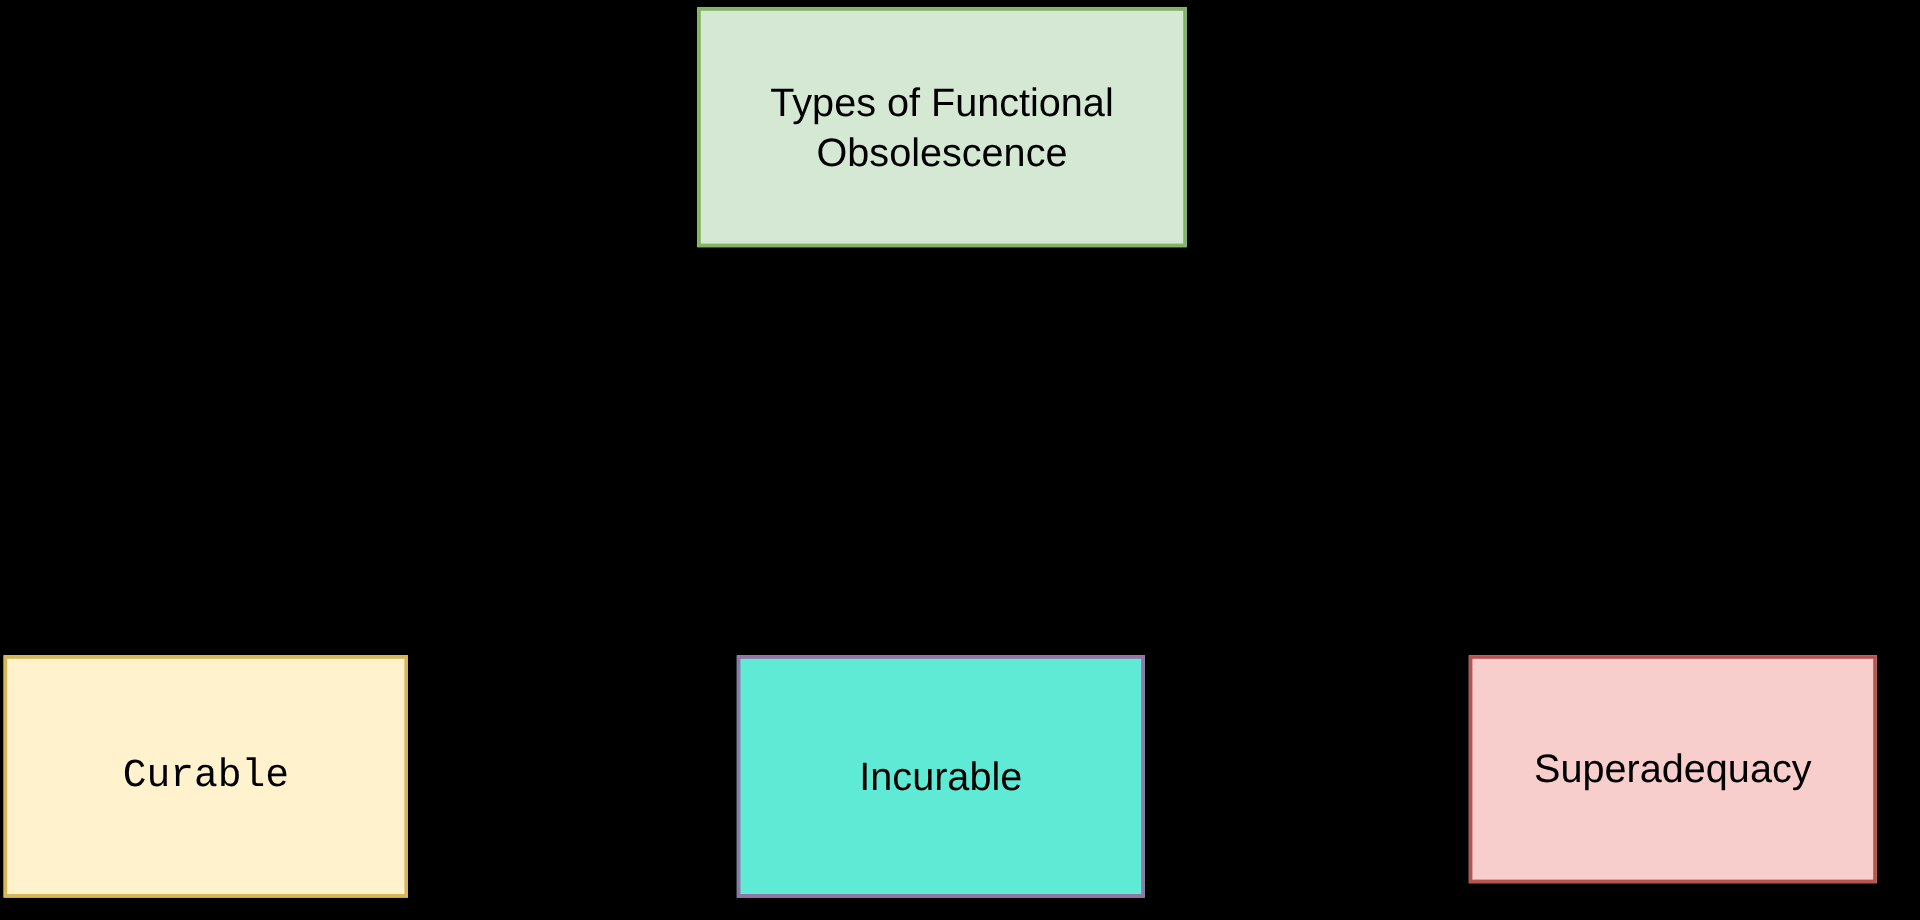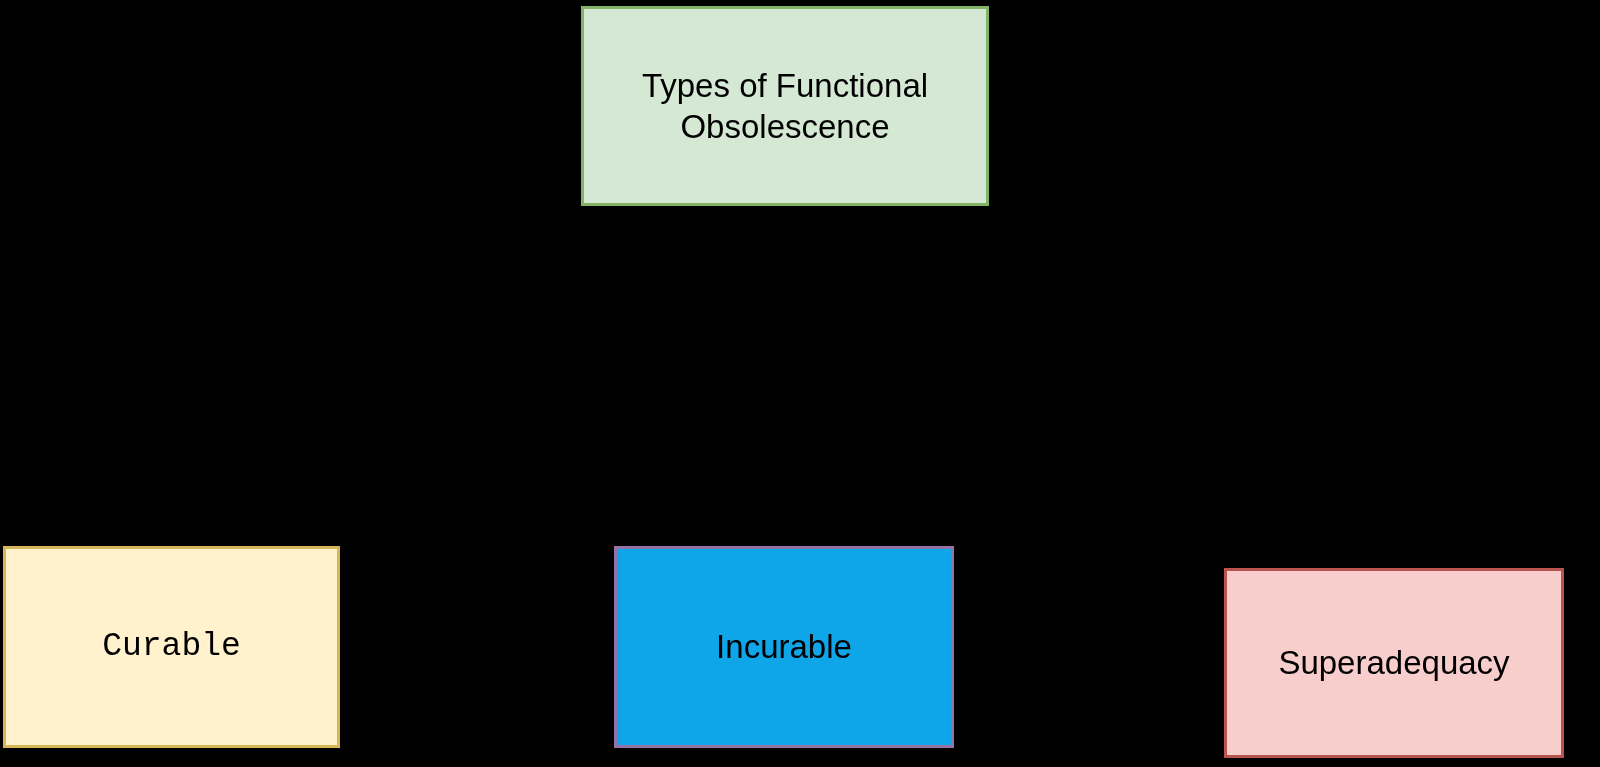--- a/index.html
+++ b/index.html
@@ -53,21 +53,21 @@
     font-family: Liberation Mono, monospace;
   }
   .node-child-1 {
     left: 614px;
     top: 546px;
     width: 340px;
     height: 202px;
   }
   .node-child-2 {
     left: 1224px;
-    top: 568px;
+    top: 546px;
     width: 340px;
     height: 190px;
   }
 </style>
 </head>
 <body style="background: rgb(0, 0, 0);">
 
 <div class="canvas">
 
   <svg class="connectors" viewBox="0 0 1600 767" xmlns="http://www.w3.org/2000/svg">
@@ -77,21 +77,21 @@
   </svg>
 
   <div class="node node-root" style="background: rgb(213, 232, 212); border-color: rgb(130, 179, 102);">
     <span>Types of Functional Obsolescence</span>
   </div>
 
   <div class="node node-child-0" style="background: rgb(255, 242, 204); border-color: rgb(214, 182, 86);">
     <span>Curable</span>
   </div>
 
-  <div class="node node-child-1" style="background: #0ea5e9; border-color: rgb(150, 115, 166);">
+  <div class="node node-child-1" style="background: #5eead4; border-color: rgb(150, 115, 166);">
     <span>Incurable</span>
   </div>
 
   <div class="node node-child-2" style="background: rgb(248, 206, 204); border-color: rgb(184, 84, 80);">
     <span>Superadequacy</span>
   </div>
 
 </div>
 
 </body></html>

